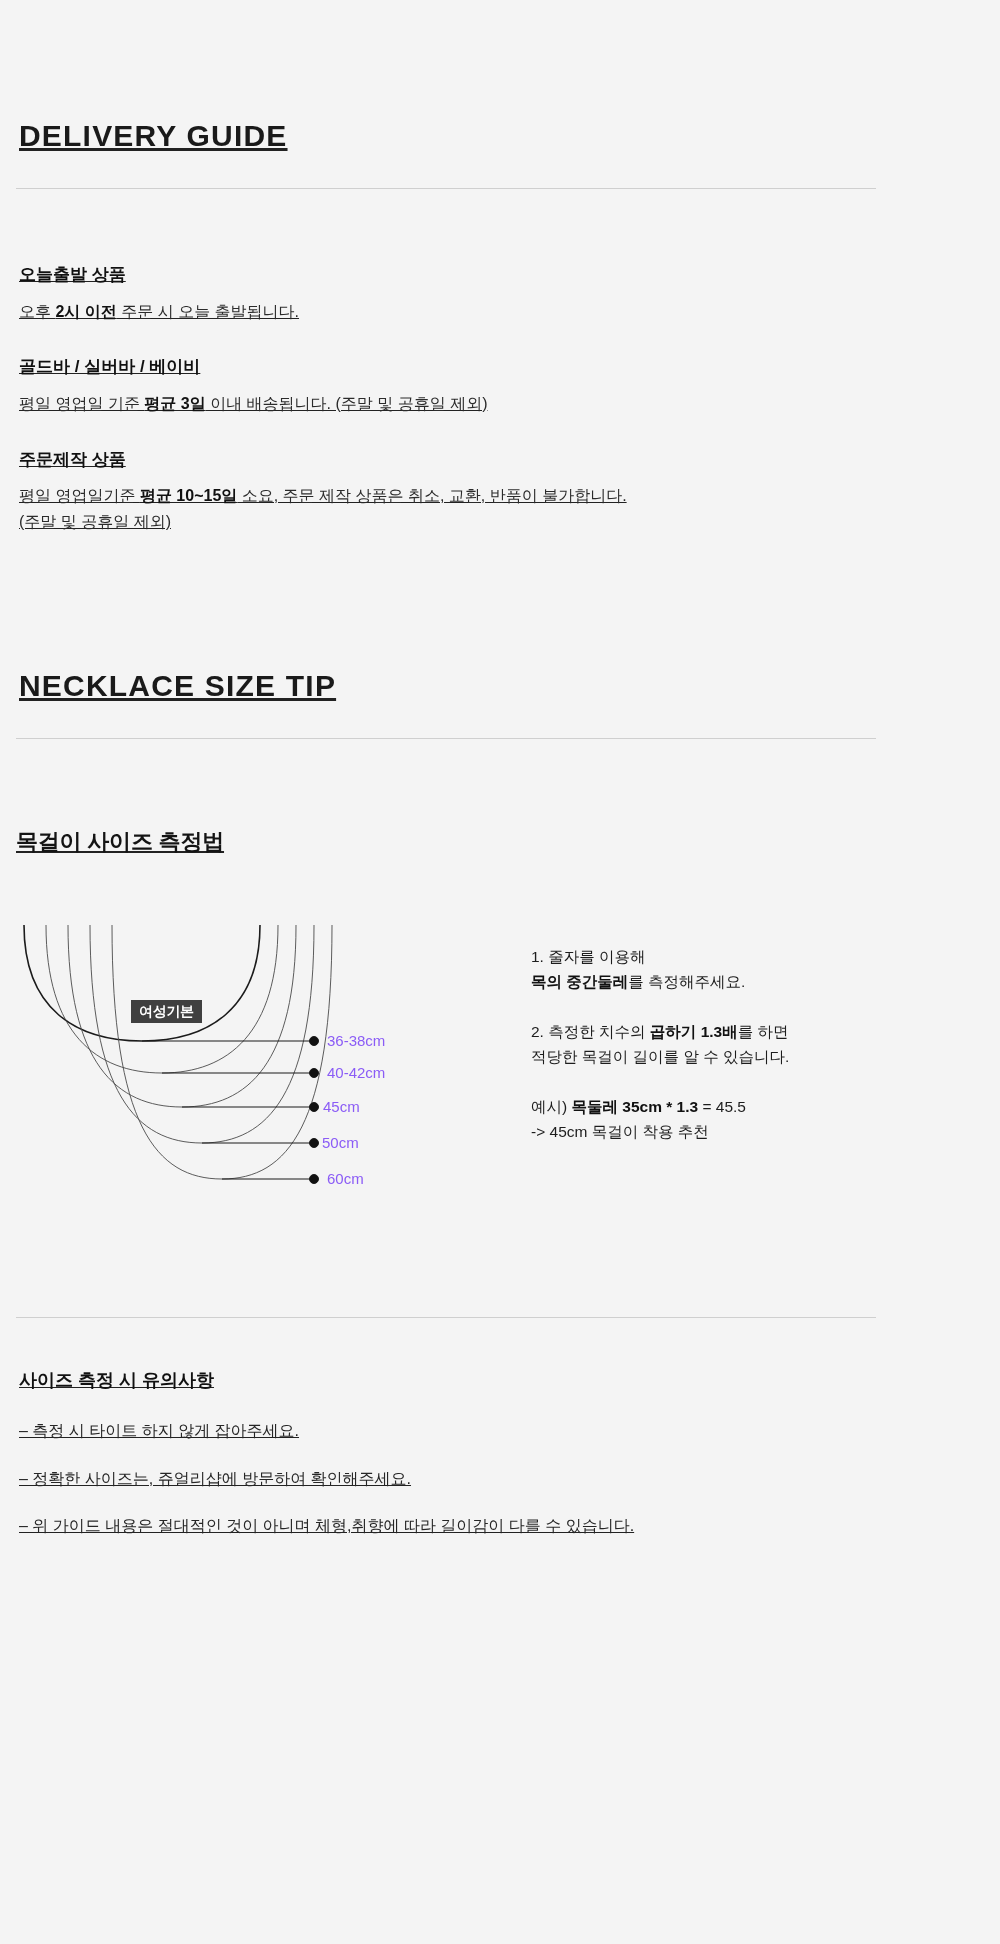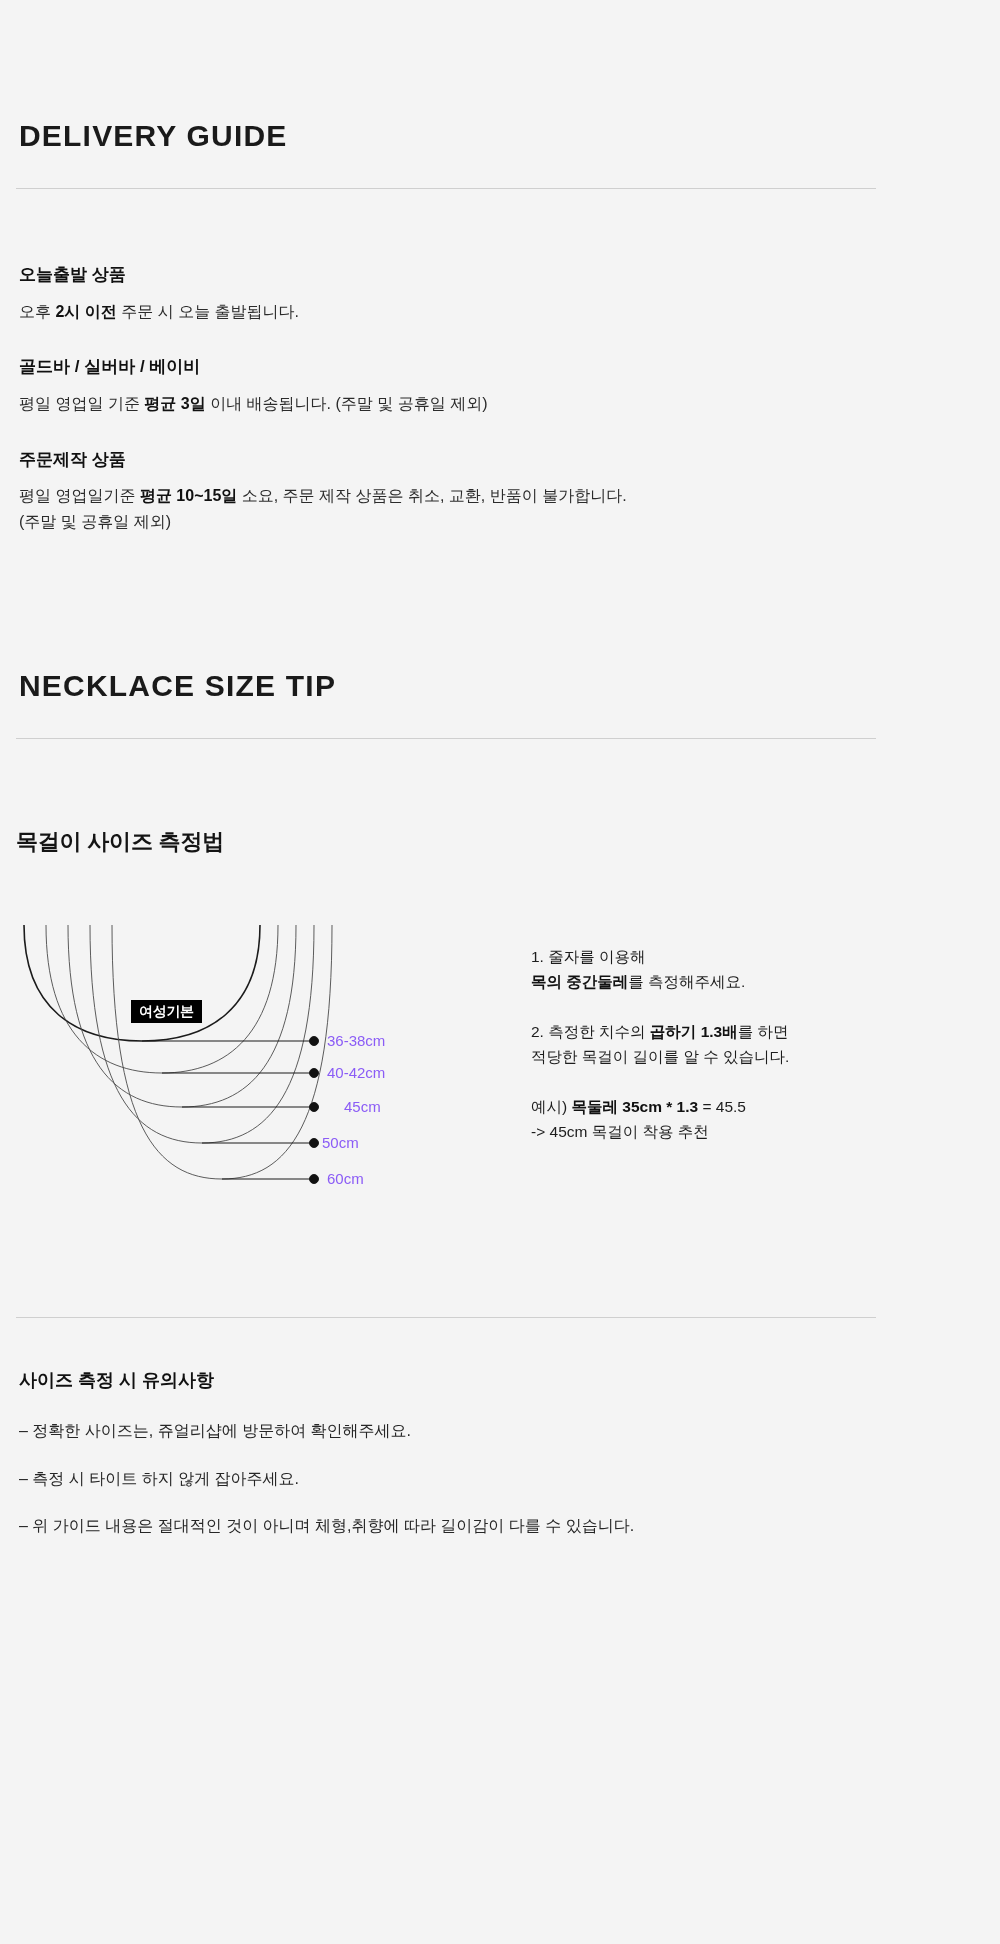--- a/index.html
+++ b/index.html
@@ -13,20 +13,21 @@
     font-family: "Liberation Sans", "DejaVu Sans", sans-serif;
     color: #222;
     -webkit-font-smoothing: antialiased;
   }
   .page {
     position: relative;
     width: 892px;
     min-height: 1944px;
     background: #f4f4f4;
     box-sizing: border-box;
+    text-decoration: underline;
   }
   .wrap {
     width: 860px;
     margin: 0 auto;
     padding-top: 118px;
     box-sizing: border-box;
   }
 
   
   .section-title {
@@ -82,21 +83,21 @@
     width: 860px;
     height: 300px;
     margin-top: 64px;
   }
   .diagram svg { display: block; }
 
   .badge {
     position: absolute;
     left: 115px;
     top: 79px;
-    background: #000000;
+    background: #404040;
     color: #fff;
     font-size: 14px;
     font-weight: 700;
     padding: 4px 8px 5px 8px;
     line-height: 1;
     letter-spacing: -0.3px;
   }
 
   .len-label {
     position: absolute;
@@ -204,37 +205,37 @@
             <circle cx="298" cy="222" r="4.5"></circle>
             <line x1="206" y1="258" x2="298" y2="258"></line>
             <circle cx="298" cy="258" r="4.5"></circle>
           </g>
         </svg>
 
         <div class="badge">여성기본</div>
 
         <div class="len-label" style="left:311px; top:111px;">36-38cm</div>
         <div class="len-label" style="left:311px; top:143px;">40-42cm</div>
-        <div class="len-label" style="left:328px; top:177px;text-align:right;">45cm</div>
+        <div class="len-label" style="left:307px; top:177px;text-align:right;">45cm</div>
         <div class="len-label" style="left:306px; top:213px;">50cm</div>
         <div class="len-label" style="left:311px; top:249px;">60cm</div>
 
         <div class="explain">
           <p><span style="white-space:pre-line">1. 줄자를 이용해
 </span><b>목의 중간둘레</b><span>를 측정해주세요.</span></p>
           <p><span>2. 측정한 치수의 </span><b>곱하기 1.3배</b><span style="white-space:pre-line">를 하면
 적당한 목걸이 길이를 알 수 있습니다.</span></p>
           <p><span>예시) </span><b>목둘레 35cm * 1.3</b><span> = 45.5</span><br><span>-&gt; 45cm 목걸이 착용 추천</span></p>
         </div>
       </div>
 
       <div class="rule notes-rule"></div>
 
       <div class="notes">
         <p class="notes-title">사이즈 측정 시 유의사항</p>
+        <p class="note-item">– 측정 시 타이트 하지 않게 잡아주세요.</p>
         <p class="note-item">– 정확한 사이즈는, 쥬얼리샵에 방문하여 확인해주세요.</p>
-        <p class="note-item">– 측정 시 타이트 하지 않게 잡아주세요.</p>
         <p class="note-item">– 위 가이드 내용은 절대적인 것이 아니며 체형,취향에 따라 길이감이 다를 수 있습니다.</p>
       </div>
 
     </div>
   </div>
 </div>
 
 </body></html>

